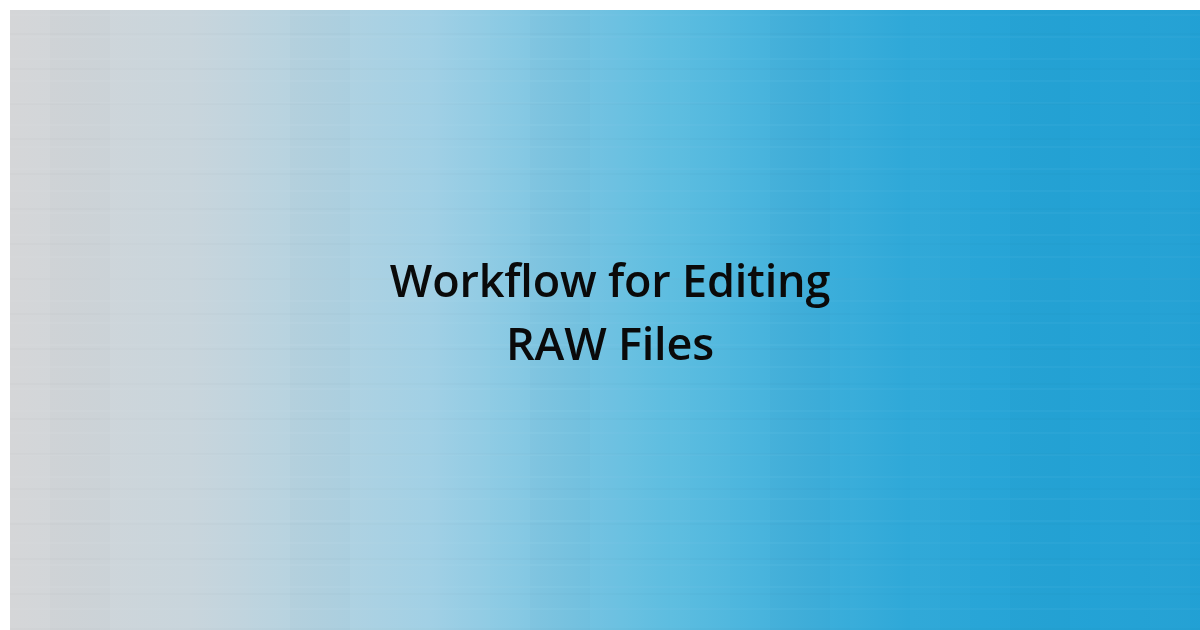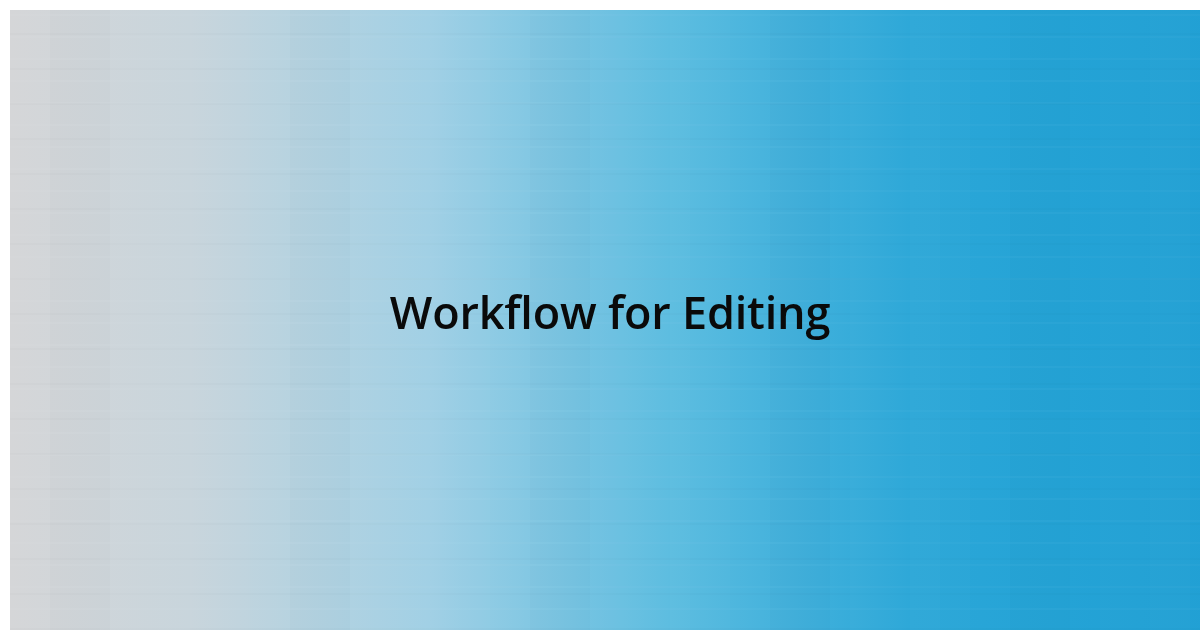--- a/index.html
+++ b/index.html
@@ -68,14 +68,15 @@
 </head>
 <body>
 
 <div class="background"></div>
 <div class="texture"></div>
 <div class="texture2"></div>
 
 <div class="content">
   <h1 class="title">
     <span>Workflow for Editing</span><br>
+    <span>RAW Files</span>
   </h1>
 </div>
 
 </body></html>

